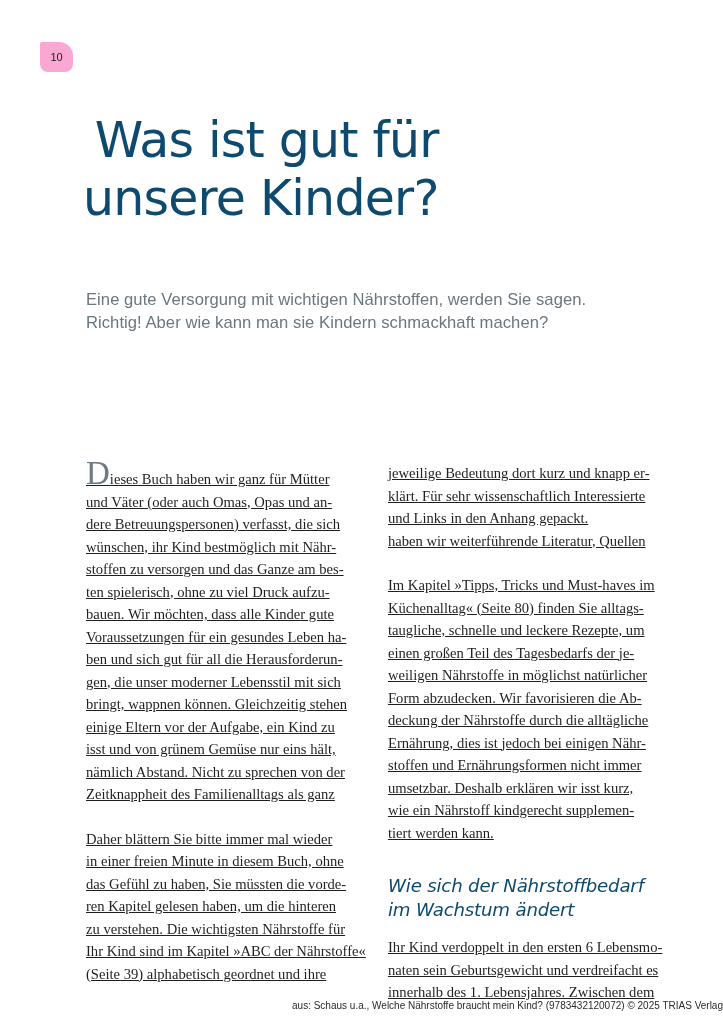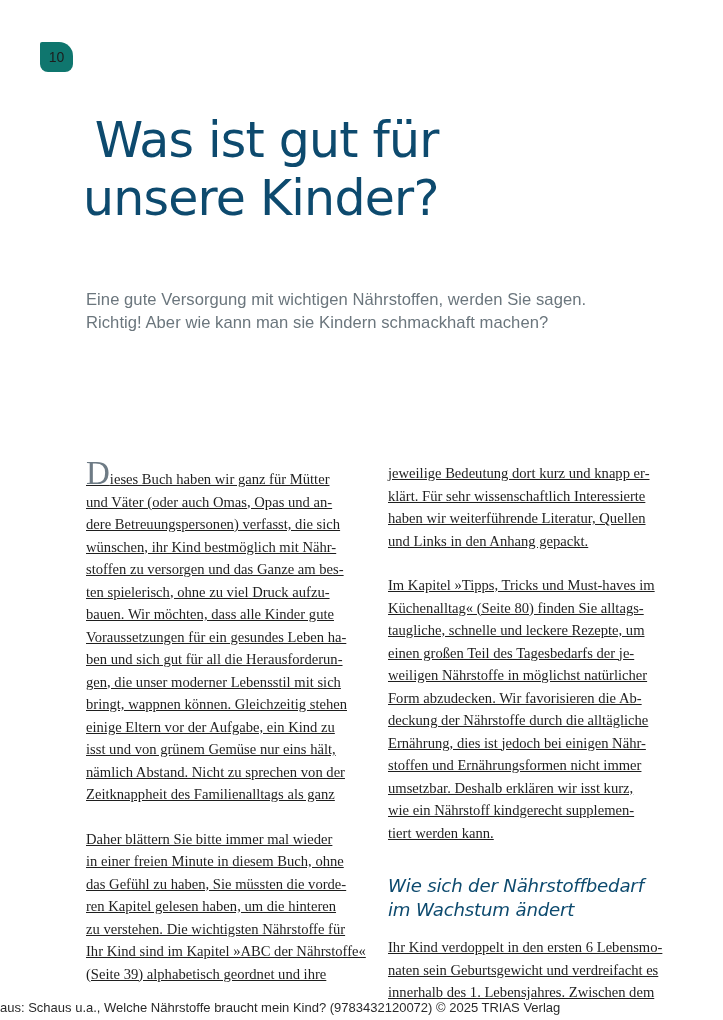--- a/index.html
+++ b/index.html
@@ -14,27 +14,27 @@
       overflow: hidden;
       font-family: "Liberation Serif", "DejaVu Serif", serif;
       color: #1e1e1e;
     }
     .page-badge {
       position: absolute;
       left: 40px;
       top: 42px;
       width: 33px;
       height: 30px;
-      background: #0f766e;
+      background: #f9a8d4;
       border-radius: 2px 14px 8px 8px;
       display: flex;
       align-items: center;
       justify-content: center;
       font-family: "Liberation Sans", "DejaVu Sans", sans-serif;
-      font-size: 14px;
+      font-size: 11px;
       color: #1d1d1d;
     }
     .title {
       position: absolute;
       left: 83px;
       top: 112px;
       margin: 0;
       font-family: "DejaVu Sans", "Liberation Sans", sans-serif;
       font-weight: normal;
       font-size: 49px;
@@ -87,23 +87,23 @@
       line-height: 24px;
       color: #0d4a6e;
       letter-spacing: -0.2px;
     }
     .subheading span { display: block; white-space: nowrap; font-style: italic; }
     .footer {
       position: absolute;
       left: 0;
       right: 0;
       top: 1000px;
-      text-align: left;
+      text-align: right;
       font-family: "Liberation Sans", "DejaVu Sans", sans-serif;
-      font-size: 13px;
+      font-size: 10px;
       color: #2a2a2a;
     }
   </style>
 </head>
 <body>
 
 <div class="page-badge">
   <span>10</span>
 </div>
 
@@ -144,22 +144,22 @@
     <span class="line">zu verstehen. Die wichtigsten Nährstoffe für</span>
     <span class="line">Ihr Kind sind im Kapitel »ABC der Nährstoffe«</span>
     <span class="line">(Seite 39) alphabetisch geordnet und ihre</span>
   </p>
 </div>
 
 <div class="col col-right">
   <p>
     <span class="line">jeweilige Bedeutung dort kurz und knapp er-</span>
     <span class="line">klärt. Für sehr wissenschaftlich Interessierte</span>
+    <span class="line">und Links in den Anhang gepackt.</span>
     <span class="line">haben wir weiterführende Literatur, Quellen</span>
-    <span class="line">und Links in den Anhang gepackt.</span>
   </p>
   <div class="para-gap"></div>
   <p>
     <span class="line">Im Kapitel »Tipps, Tricks und Must-haves im</span>
     <span class="line">Küchenalltag« (Seite 80) finden Sie alltags-</span>
     <span class="line">taugliche, schnelle und leckere Rezepte, um</span>
     <span class="line">einen großen Teil des Tagesbedarfs der je-</span>
     <span class="line">weiligen Nährstoffe in möglichst natürlicher</span>
     <span class="line">Form abzudecken. Wir favorisieren die Ab-</span>
     <span class="line">deckung der Nährstoffe durch die alltägliche</span>

